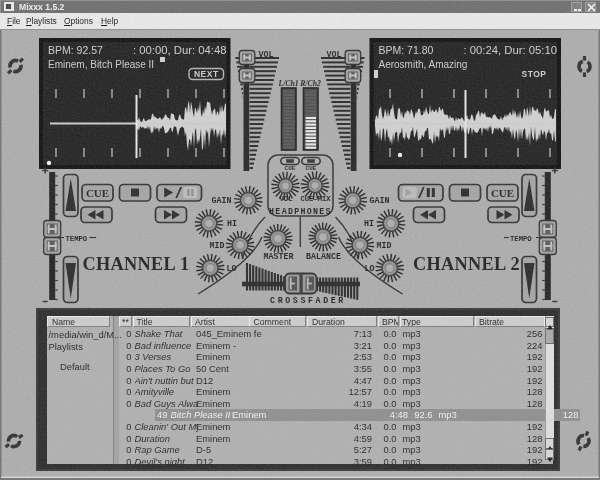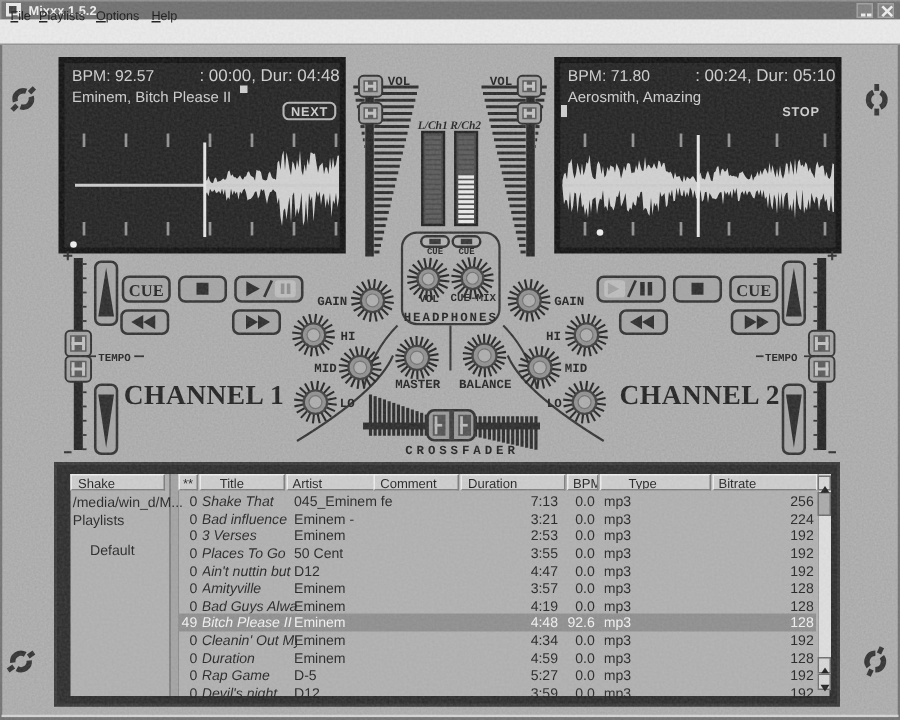--- a/index.html
+++ b/index.html
@@ -6,38 +6,38 @@
 #win { position:absolute; left:0; top:0; width:600px; height:480px; }
 #titlebar { position:absolute; left:0; top:0; width:600px; height:13px; background:#6b6b6b;
   border-top:1px solid #8d8d8d; border-left:1px solid #8d8d8d; }
 #title { position:absolute; left:19px; top:2px; font-size:8.6px; font-weight:bold; color:#f2f2f2; }
 #wicon { position:absolute; left:4px; top:2px; width:10px; height:9px; background:#ececec; }
 #wicon:after { content:""; position:absolute; left:1.5px; top:1.5px; width:5px; height:5px; background:#3d3d3d; }
 .wbtn { position:absolute; top:1.5px; width:11px; height:10.5px; background:#7d7d7d;
   border:1px solid #9d9d9d; color:#f0f0f0; font-size:8px; line-height:9px; text-align:center; font-weight:bold;}
 #menubar { position:absolute; left:0; top:13px; width:600px; height:17px; background:#ececec;
   border-bottom:1px solid #8f8f8f; }
-.mi { position:absolute; top:5px; font-size:8.4px; color:#111; }
+.mi { position:absolute; top:16px; font-size:8.4px; color:#111; }
 .mi u { text-decoration:underline; }
 #mixer { position:absolute; left:0; top:30px; width:600px; height:450px; }
 .lbl  { font-family:"Liberation Mono", monospace; font-size:8.3px; font-weight:bold; fill:#1c1c1c; }
 .lbls { font-family:"Liberation Mono", monospace; font-size:7.2px; font-weight:bold; fill:#1c1c1c; }
 .chan { font-family:"Liberation Serif", serif; font-size:18.3px; font-weight:bold; fill:#1c1c1c; letter-spacing:0.3px; }
 #playlist { position:absolute; left:36px; top:308px; width:524px; height:163px; background:#262626;
   box-shadow: inset 0 0 0 2px #333; }
 #tree { position:absolute; left:47px; top:316px; width:66px; height:148px; background:#b0b0b0; }
 #splitter { position:absolute; left:113px; top:316px; width:6px; height:148px; background:#a2a2a2;
   border-left:1px solid #7e7e7e; }
 #table { position:absolute; left:119px; top:316px; width:434px; height:148px; background:#b0b0b0; }
 .hcell { position:absolute; top:316px; height:11px; background:#cecece; border-top:1px solid #efefef;
   border-left:1px solid #efefef; border-right:1px solid #7a7a7a; border-bottom:1px solid #7a7a7a;
   font-size:8.7px; color:#1a1a1a; overflow:hidden; white-space:nowrap; line-height:10px;}
 .trow { position:absolute; font-size:9.4px; color:#1d1d1d; height:11.6px; line-height:11.6px; white-space:nowrap;}
 .row { position:absolute; left:119px; width:425px; height:11.6px; line-height:11.6px; font-size:9.4px; color:#1d1d1d; }
-.row.hl { background:#8d8d8d; color:#f4f4f4; }
+.row.hl { background:#8d8d8d; color:#f4f4f4;margin-left:36px; }
 .row span { position:absolute; white-space:nowrap; overflow:hidden; }
 .c-num    { left:0px;   width:12.5px; text-align:right; }
 .c-title  { left:15.5px; width:63px;font-style:italic; }
 .c-artist { left:77px; width:67px; }
 .c-dur    { left:211px; width:42px; text-align:right; }
 .c-bpm    { left:255px; width:22.5px; text-align:right; }
 .c-type   { left:283.5px; width:40px; }
 .c-br     { left:381px; width:42.5px; text-align:right; }
 #vscroll { position:absolute; left:544.5px; top:316px; width:9px; height:144px; background:#e0e0e0;
   border-left:1px solid #9a9a9a; }
@@ -712,28 +712,28 @@
       </g>
       <rect x="0" y="30" width="1.5" height="450" fill="#6f6f6f"></rect>
       <rect x="598.5" y="30" width="1.5" height="450" fill="#6f6f6f"></rect>
       <rect x="1" y="476.5" width="598" height="1.6" fill="#d6d6d6"></rect>
       <rect x="0" y="478.1" width="600" height="1.9" fill="#6f6f6f"></rect>
 </svg>
 <div id="playlist"></div>
 <div id="tree"></div>
 <div id="splitter"></div>
 <div id="table"></div>
-<div class="hcell" style="left:47px;width:63px"><span style="margin-left:4px">Shake</span></div>
+<div class="hcell" style="left:47px;width:63px"><span style="margin-left:4px">Name</span></div>
 <div class="hcell" style="left:119px;width:12.5px"><span style="margin-left:2px">**</span></div>
-    <div class="hcell" style="left:132.5px;width:57.0px"><span style="margin-left:13px">Title</span></div>
+    <div class="hcell" style="left:132.5px;width:57.0px"><span style="margin-left:3px">Title</span></div>
     <div class="hcell" style="left:190.5px;width:66px"><span style="margin-left:3.5px">Artist</span></div>
     <div class="hcell" style="left:249px;width:57.0px"><span style="margin-left:3.5px">Comment</span></div>
     <div class="hcell" style="left:307px;width:69.5px"><span style="margin-left:4px">Duration</span></div>
     <div class="hcell" style="left:377.5px;width:21.5px"><span style="margin-left:3.5px">BPM</span></div>
-    <div class="hcell" style="left:400px;width:73.5px"><span style="margin-left:18px">Type</span></div>
+    <div class="hcell" style="left:400px;width:73.5px"><span style="margin-left:1px">Type</span></div>
     <div class="hcell" style="left:474.5px;width:74px"><span style="margin-left:3.5px">Bitrate</span></div>
     <div class="hcell" style="left:544px;width:9px"></div>
 <div class="trow" style="left:48.5px;top:329px;width:64px;">/media/win_d/M...</div>
 <div class="trow" style="left:48.5px;top:341px;">Playlists</div>
 <div class="trow" style="left:60px;top:361px;">Default</div>
 <div class="row" style="top:328.2px">
       <span class="c-num">0</span>
       <span class="c-title">Shake That</span>
       <span class="c-artist">045_Eminem fe</span>
       <span class="c-dur">7:13</span>
@@ -774,21 +774,21 @@
       <span class="c-artist">D12</span>
       <span class="c-dur">4:47</span>
       <span class="c-bpm">0.0</span>
       <span class="c-type">mp3</span>
       <span class="c-br">192</span>
     </div>
     <div class="row" style="top:386.2px">
       <span class="c-num">0</span>
       <span class="c-title">Amityville</span>
       <span class="c-artist">Eminem</span>
-      <span class="c-dur">3:57</span>
+      <span class="c-dur">12:57</span>
       <span class="c-bpm">0.0</span>
       <span class="c-type">mp3</span>
       <span class="c-br">128</span>
     </div>
     <div class="row" style="top:397.8px">
       <span class="c-num">0</span>
       <span class="c-title">Bad Guys Alway</span>
       <span class="c-artist">Eminem</span>
       <span class="c-dur">4:19</span>
       <span class="c-bpm">0.0</span>

